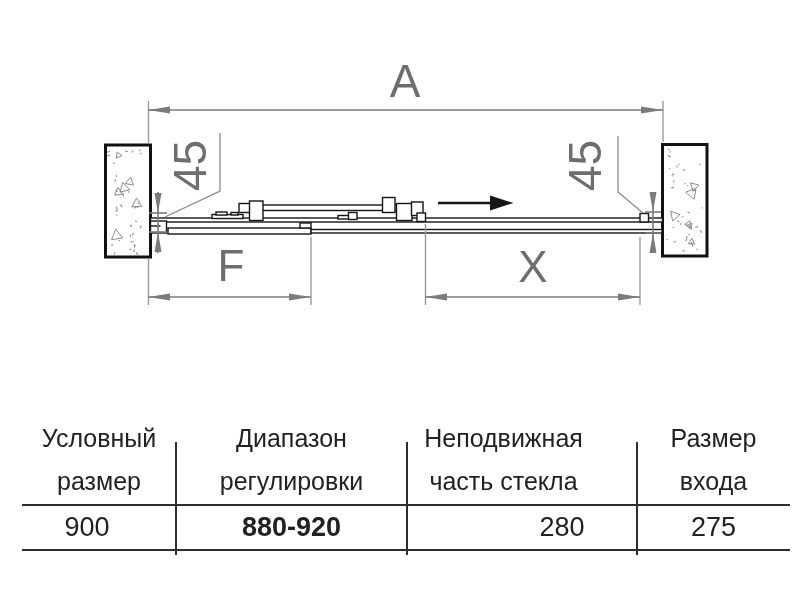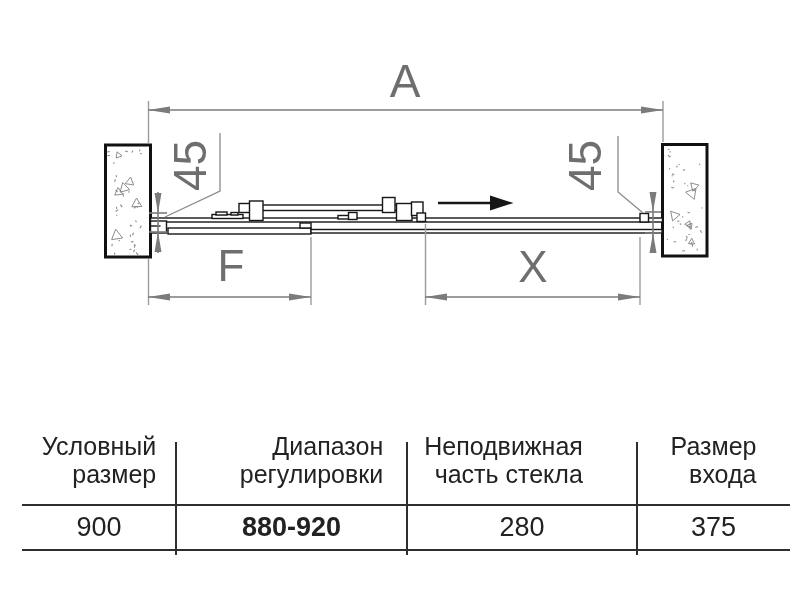--- a/index.html
+++ b/index.html
@@ -15,21 +15,21 @@
   .leader{stroke:#8a8a8a;stroke-width:1.3;fill:none;}
   .blk{stroke:#161616;stroke-width:1.4;fill:#ffffff;}
   .blk-fill{fill:#161616;stroke:none;}
   .wall{stroke:#111111;stroke-width:3;fill:#ffffff;}
   
   .tbl-line{position:absolute;background:#2e2e2e;}
   .tbl-cell{
     position:absolute;display:flex;align-items:center;justify-content:center;
     text-align:center;color:#222222;white-space:pre-line;
   }
-  .tbl-header{font-size:25px;line-height:28px;text-align:right;}
+  .tbl-header{font-size:25px;line-height:43px;}
   .tbl-value{font-size:27px;line-height:27px;}
 </style>
 </head>
 <body>
 
 <div id="stage">
 
   <svg id="diagram-svg" width="812" height="412" viewBox="0 0 812 412">
 
     <g>
@@ -204,31 +204,31 @@
       <polygon class="dim-arrow" points="653,212 649.5,192 656.5,192"></polygon>
       <polygon class="dim-arrow" points="653,233 649.5,253 656.5,253"></polygon>
       <text class="dim-label" font-size="46" text-anchor="start" transform="translate(601,191) rotate(-90)">45</text>
     </g>
   </svg>
 
   <div>
 
     <div class="tbl-cell tbl-header" style="left:22px;top:418px;width:154px;height:84px;">Условный
 размер</div>
-    <div class="tbl-cell tbl-header" style="left:176px;top:418px;width:231px;height:84px;margin-left:20px;">Диапазон
+    <div class="tbl-cell tbl-header" style="left:176px;top:418px;width:231px;height:84px;">Диапазон
 регулировки</div>
     <div class="tbl-cell tbl-header" style="left:407px;top:418px;width:193px;height:84px;">Неподвижная
 часть стекла</div>
     <div class="tbl-cell tbl-header" style="left:637px;top:418px;width:153px;height:84px;">Размер
 входа</div>
 
     <div class="tbl-line" style="left:22px;top:504px;width:768px;height:2px;"></div>
     <div class="tbl-line" style="left:22px;top:549px;width:768px;height:2px;"></div>
     <div class="tbl-line" style="left:175px;top:442px;width:2px;height:113px;"></div>
     <div class="tbl-line" style="left:406px;top:442px;width:2px;height:113px;"></div>
     <div class="tbl-line" style="left:636px;top:442px;width:2px;height:113px;"></div>
 
-    <div class="tbl-cell tbl-value" style="left:22px;top:506px;width:154px;height:43px;">900</div>
+    <div class="tbl-cell tbl-value" style="left:10px;top:506px;width:154px;height:43px;">900</div>
     <div class="tbl-cell tbl-value" style="left:176px;top:506px;width:231px;height:43px;font-weight:bold;">880-920</div>
-    <div class="tbl-cell tbl-value" style="left:407px;top:506px;width:230px;height:43px;">280</div>
-    <div class="tbl-cell tbl-value" style="left:637px;top:506px;width:153px;height:43px;">375</div>
+    <div class="tbl-cell tbl-value" style="left:407px;top:506px;width:230px;height:43px;padding-left:40px;">280</div>
+    <div class="tbl-cell tbl-value" style="left:637px;top:506px;width:153px;height:43px;">275</div>
   </div>
 </div>
 
 </body></html>

